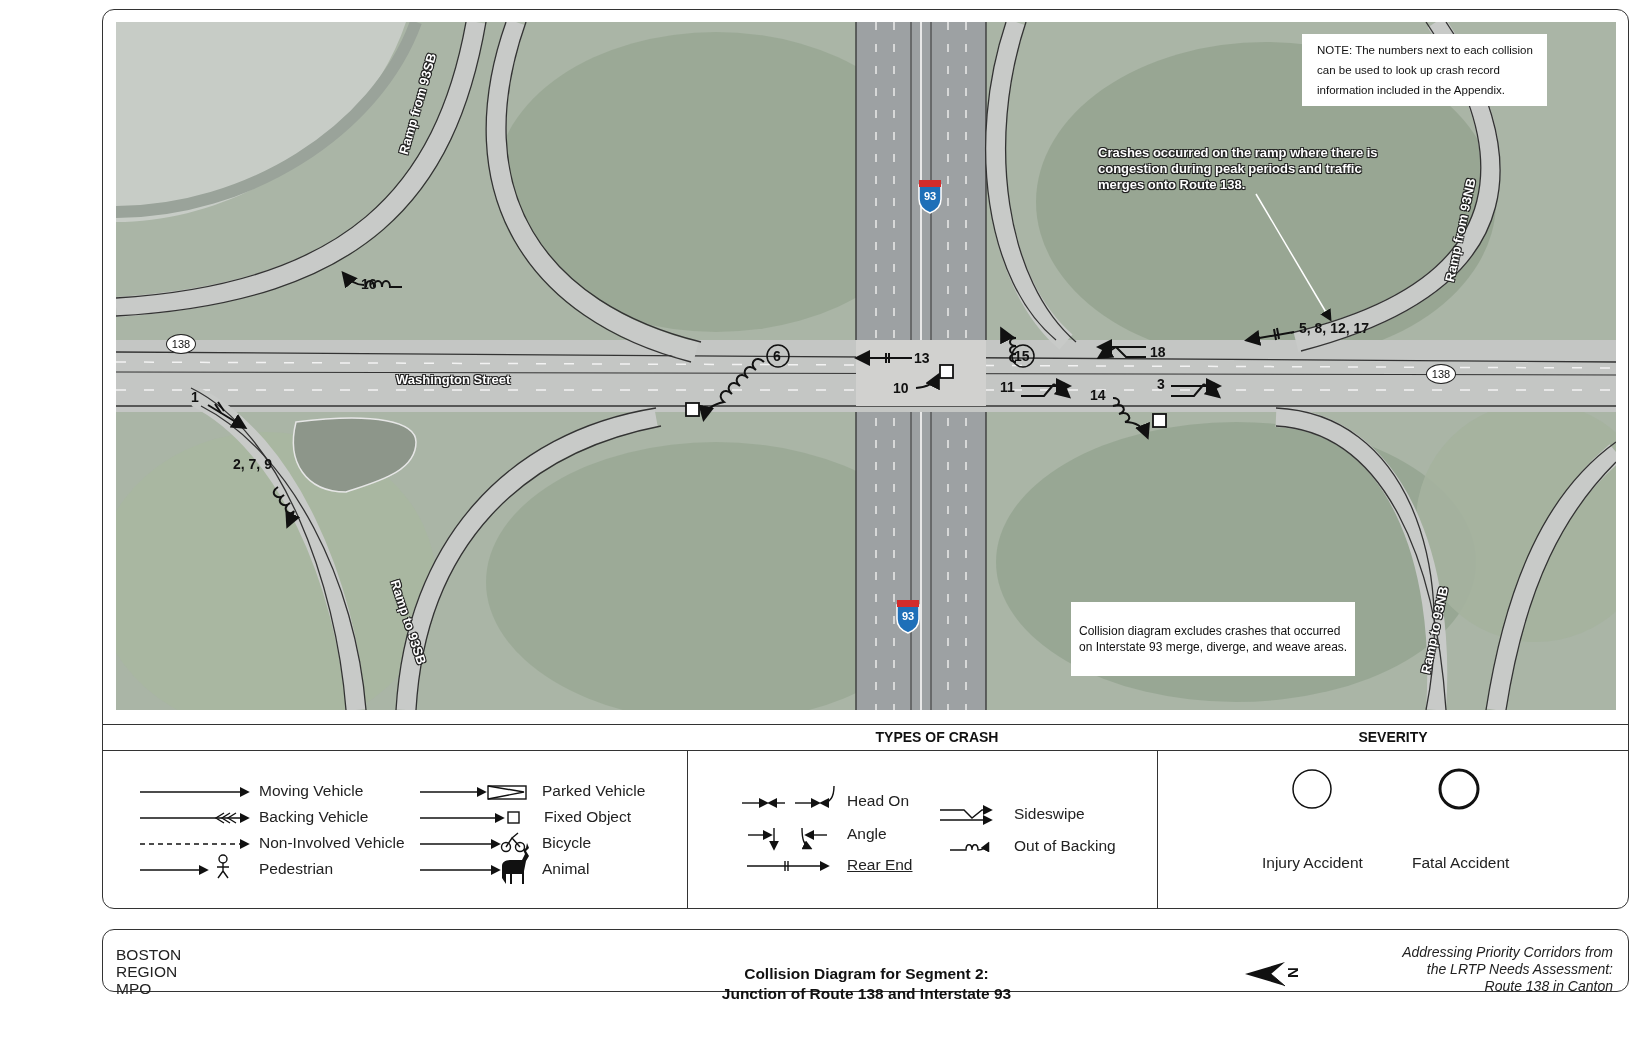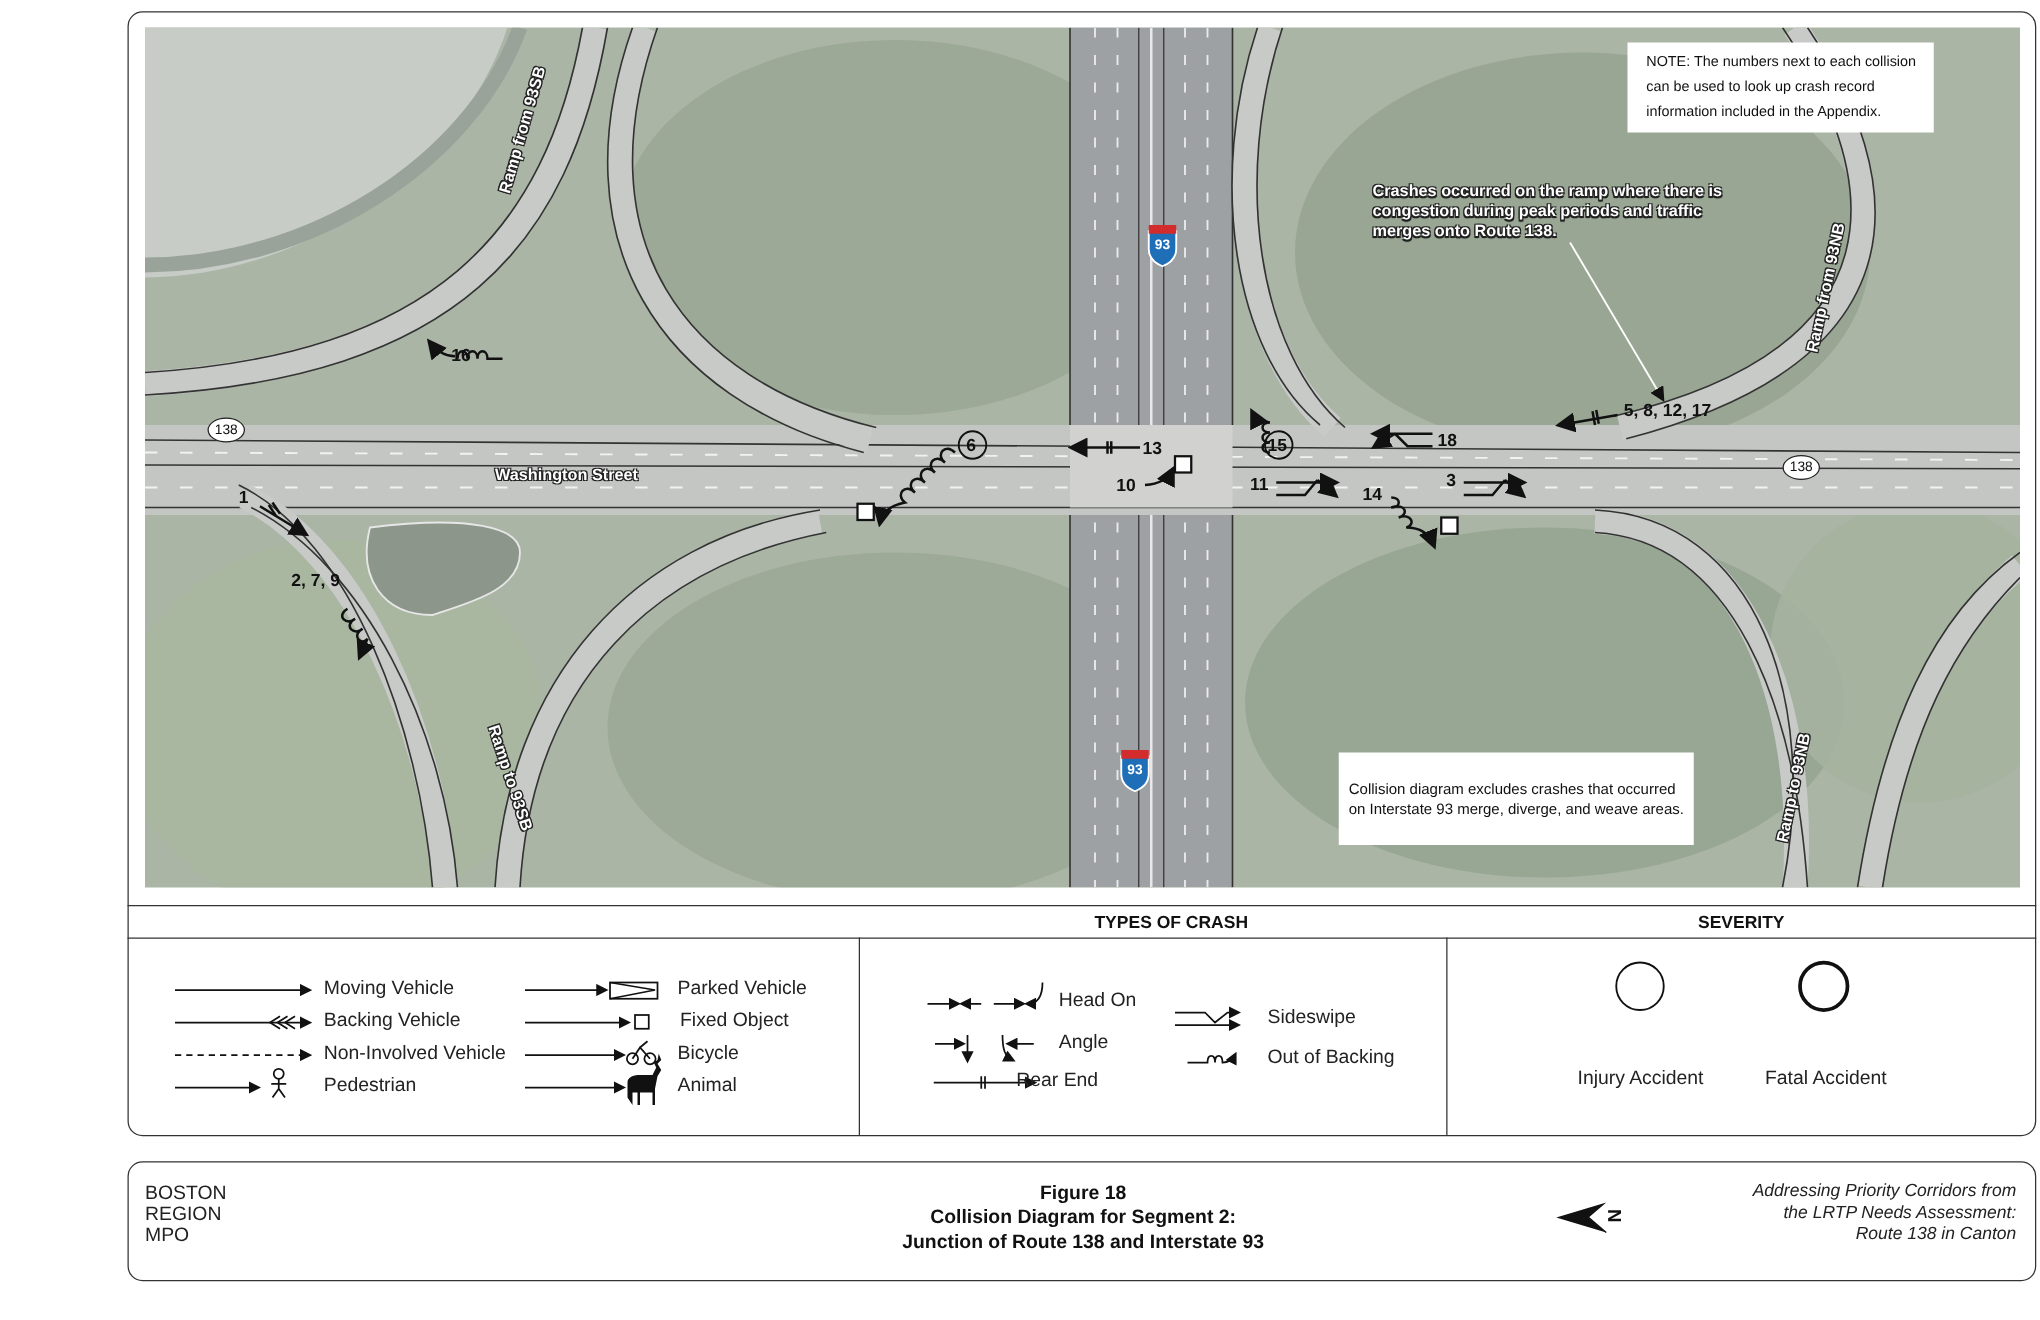--- a/index.html
+++ b/index.html
@@ -13,21 +13,21 @@
   .road-label { position:absolute; color:#fff; font-weight:bold; font-size:13px; white-space:nowrap;
     text-shadow: 1px 1px 0 #222, -1px -1px 0 #222, 1px -1px 0 #222, -1px 1px 0 #222; }
   .num { position:absolute; font-weight:bold; font-size:14px; color:#111; white-space:nowrap; }
   .route-shield { position:absolute; width:28px; height:18px; border:1.2px solid #222; border-radius:50%; background:#fff; font-size:11px; text-align:center; line-height:18px; color:#111; }
   .legend { position:absolute; left:102px; top:724px; width:1527px; height:185px; }
   .legend-head { position:absolute; top:0; height:26px; line-height:26px; font-weight:bold; font-size:14px; text-align:center; color:#111; }
   .hline { position:absolute; left:0; top:26px; width:1527px; border-top:1.5px solid #333; }
   .vline { position:absolute; top:26px; height:158px; border-left:1.5px solid #333; }
   .topline { position:absolute; left:0; top:0; width:1527px; border-top:1.5px solid #333; }
   .leg-label { position:absolute; font-size:15.5px; color:#222; white-space:nowrap; }
-  .footer { position:absolute; left:102px; top:929px; width:1527px; height:96px; border:1.5px solid #333; border-radius:12px; box-sizing:border-box; background:#fff; }
+  .footer { position:absolute; left:102px; top:929px; width:1527px; height:63px; border:1.5px solid #333; border-radius:12px; box-sizing:border-box; background:#fff; }
   .org { position:absolute; left:13px; top:16px; font-size:15.5px; line-height:17px; color:#222; }
   .fig-title { position:absolute; left:0; width:1527px; text-align:center; font-weight:bold; font-size:15.5px; color:#111; }
   .report { position:absolute; right:15px; top:14px; text-align:right; font-style:italic; font-size:14px; line-height:17px; color:#222; }
 </style>
 </head>
 <body>
 
 <div class="frame"></div>
 
 <div class="map">
@@ -273,35 +273,34 @@
   <div class="leg-label" style="left:157px;top:84px;">Backing Vehicle</div>
   <div class="leg-label" style="left:157px;top:110px;">Non-Involved Vehicle</div>
   <div class="leg-label" style="left:157px;top:136px;">Pedestrian</div>
   <div class="leg-label" style="left:440px;top:58px;">Parked Vehicle</div>
   <div class="leg-label" style="left:442px;top:84px;text-align:right;">Fixed Object</div>
   <div class="leg-label" style="left:440px;top:110px;">Bicycle</div>
   <div class="leg-label" style="left:440px;top:136px;">Animal</div>
 
   <div class="leg-label" style="left:745px;top:68px;text-align:right;">Head On</div>
   <div class="leg-label" style="left:745px;top:101px;">Angle</div>
-  <div class="leg-label" style="left:711px;top:132px;">Rear End</div>
+  <div class="leg-label" style="left:745px;top:132px;text-decoration:underline;">Rear End</div>
   <div class="leg-label" style="left:912px;top:81px;">Sideswipe</div>
   <div class="leg-label" style="left:912px;top:113px;">Out of Backing</div>
 
   <div class="leg-label" style="left:1160px;top:130px;">Injury Accident</div>
   <div class="leg-label" style="left:1310px;top:130px;">Fatal Accident</div>
 </div>
 
 <div class="footer">
   <div class="org">
     <div>BOSTON</div>
     <div>REGION</div>
     <div>MPO</div>
   </div>
-  <div class="fig-title" style="top:16px;">Figure 18</div>
   <div class="fig-title" style="top:35px;">Collision Diagram for Segment 2:</div>
   <div class="fig-title" style="top:55px;">Junction of Route 138 and Interstate 93</div>
 
   <svg width="70" height="40" style="position:absolute;left:1140px;top:24px;">
     <path d="M2,20 L42,8 L28,20 L42,32 z" fill="#111"></path>
     <path d="M28,20 L42,32" stroke="#111" stroke-width="1" fill="none"></path>
   </svg>
   <div style="position:absolute;left:1184px;top:34px;font-weight:bold;font-size:15px;transform:rotate(-90deg);color:#111;">N</div>
 
   <div class="report">

